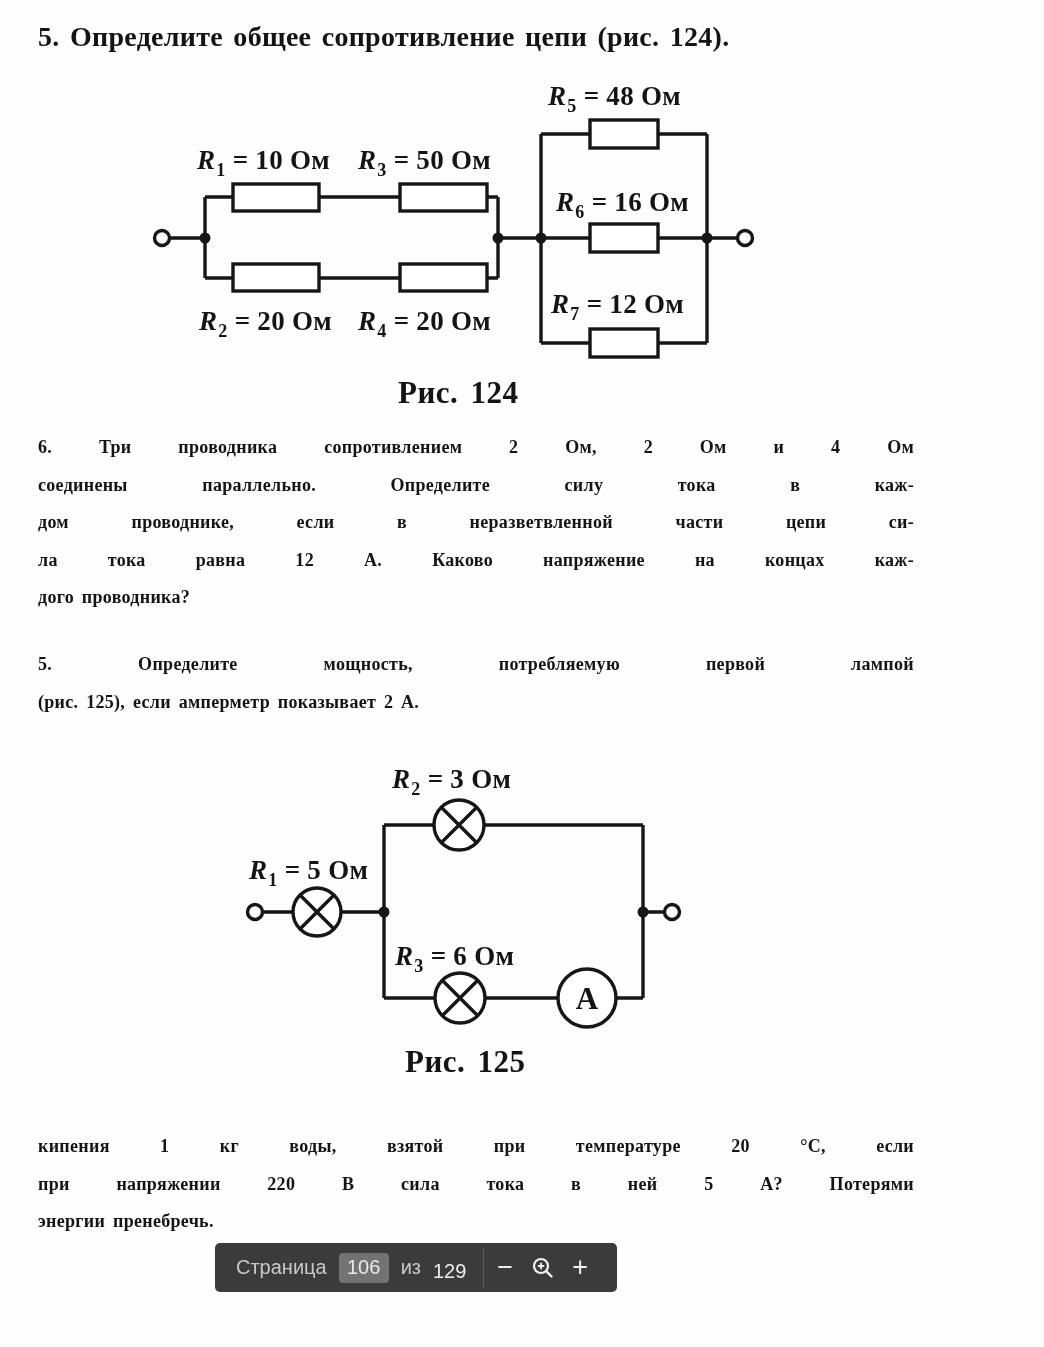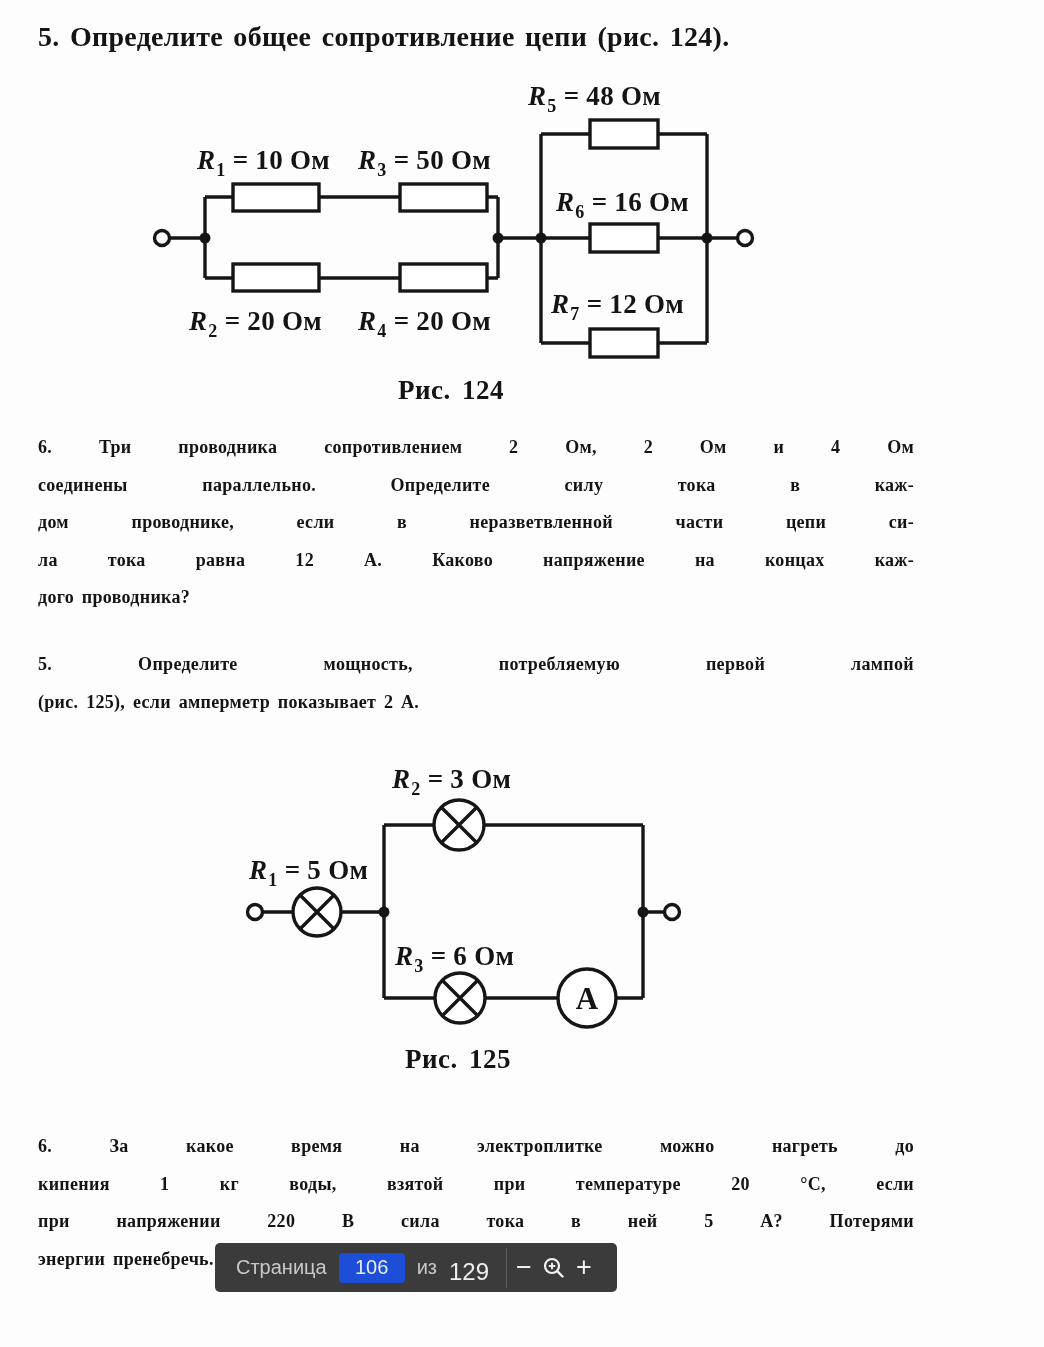--- a/index.html
+++ b/index.html
@@ -10,40 +10,40 @@
   .circuits{position:absolute;left:0;top:0;z-index:1;}
   .para{
     position:absolute;left:38px;width:876px;z-index:5;
     font-weight:bold;font-size:18px;line-height:37.5px;color:#141414;
     letter-spacing:0.3px;word-spacing:3px;
   }
   .para .line{text-align:justify;text-align-last:justify;}
   .para .line.short{text-align-last:left;}
   .title{font-size:28px;}
   .caption{
-    position:absolute;z-index:2;font-weight:bold;font-size:27px;color:#141414;
+    position:absolute;z-index:2;font-weight:bold;font-size:31px;color:#141414;
     letter-spacing:0.5px;word-spacing:4px;
   }
   .rlabel{
     position:absolute;z-index:2;color:#141414;font-weight:bold;font-size:27px;
     white-space:nowrap;letter-spacing:0.3px;
   }
   .rlabel i{font-style:italic;}
   .rlabel sub{font-size:18px;line-height:0;vertical-align:-7px;margin-left:1px;}
   .rlabel .val{margin-left:7px;}
   .toolbar{
     position:absolute;left:215px;top:1243px;width:402px;height:49px;z-index:4;
     background:#3b3b3b;border-radius:5px;display:flex;align-items:center;
     padding:0 18px 0 21px;box-sizing:border-box;
     font-family:"Liberation Sans","DejaVu Sans",sans-serif;
   }
   .tb-label{color:#c9c9c9;font-size:20px;}
-  .tb-num{color:#eeeeee;font-size:24px;margin-top:8px;}
+  .tb-num{color:#eeeeee;font-size:20px;margin-top:8px;}
   .tb-input{
-    width:66px;height:30px;background:#1d4ed8;border:none;border-radius:4px;
+    width:50px;height:30px;background:#737373;border:none;border-radius:4px;
     color:#eaeaea;font-size:20px;text-align:center;margin:0 12px;
     font-family:"Liberation Sans","DejaVu Sans",sans-serif;padding:0;
   }
   .tb-label.of{margin-right:12px;}
   .tb-divider{width:1px;height:40px;background:#5e5e5e;margin:0 2px 0 17px;}
   .tb-btn{
     background:transparent;border:none;color:#f2f2f2;cursor:pointer;
     width:44px;height:44px;display:flex;align-items:center;justify-content:center;
     font-size:27px;line-height:1;padding:0;font-family:"Liberation Sans",sans-serif;
   }
@@ -109,27 +109,27 @@
   <div class="para title" style="top:18px;">
     <div class="line short">5. Определите общее сопротивление цепи (рис. 124).</div>
   </div>
 
   <div class="rlabel" style="left:197px;top:145px;">
     <i>R</i><sub>1</sub><span class="val">= 10 Ом</span>
   </div>
   <div class="rlabel" style="left:358px;top:145px;">
     <i>R</i><sub>3</sub><span class="val">= 50 Ом</span>
   </div>
-  <div class="rlabel" style="left:189px;top:306px;text-align:center;">
+  <div class="rlabel" style="left:199px;top:306px;text-align:center;">
     <i>R</i><sub>2</sub><span class="val">= 20 Ом</span>
   </div>
   <div class="rlabel" style="left:358px;top:306px;text-align:right;">
     <i>R</i><sub>4</sub><span class="val">= 20 Ом</span>
   </div>
-  <div class="rlabel" style="left:528px;top:81px;">
+  <div class="rlabel" style="left:548px;top:81px;">
     <i>R</i><sub>5</sub><span class="val">= 48 Ом</span>
   </div>
   <div class="rlabel" style="left:556px;top:187px;">
     <i>R</i><sub>6</sub><span class="val">= 16 Ом</span>
   </div>
   <div class="rlabel" style="left:551px;top:289px;">
     <i>R</i><sub>7</sub><span class="val">= 12 Ом</span>
   </div>
   <div class="caption" style="left:398px;top:375px;">Рис. 124</div>
 
@@ -151,21 +151,20 @@
   </div>
   <div class="rlabel" style="left:249px;top:855px;">
     <i>R</i><sub>1</sub><span class="val">= 5 Ом</span>
   </div>
   <div class="rlabel" style="left:395px;top:941px;">
     <i>R</i><sub>3</sub><span class="val">= 6 Ом</span>
   </div>
   <div class="caption" style="left:405px;top:1044px;">Рис. 125</div>
 
   <div class="para" style="top:1128px;">
-    <div class="line">6. За какое время на электроплитке можно нагреть до</div>
     <div class="line">кипения 1 кг воды, взятой при температуре 20 °С, если</div>
     <div class="line">при напряжении 220 В сила тока в ней 5 А? Потерями</div>
     <div class="line short">энергии пренебречь.</div>
   </div>
 
   <div class="toolbar">
     <span class="tb-label">Страница</span>
     <input class="tb-input" value="106" style="">
     <span class="tb-label of">из</span>
     <span class="tb-num">129</span>

